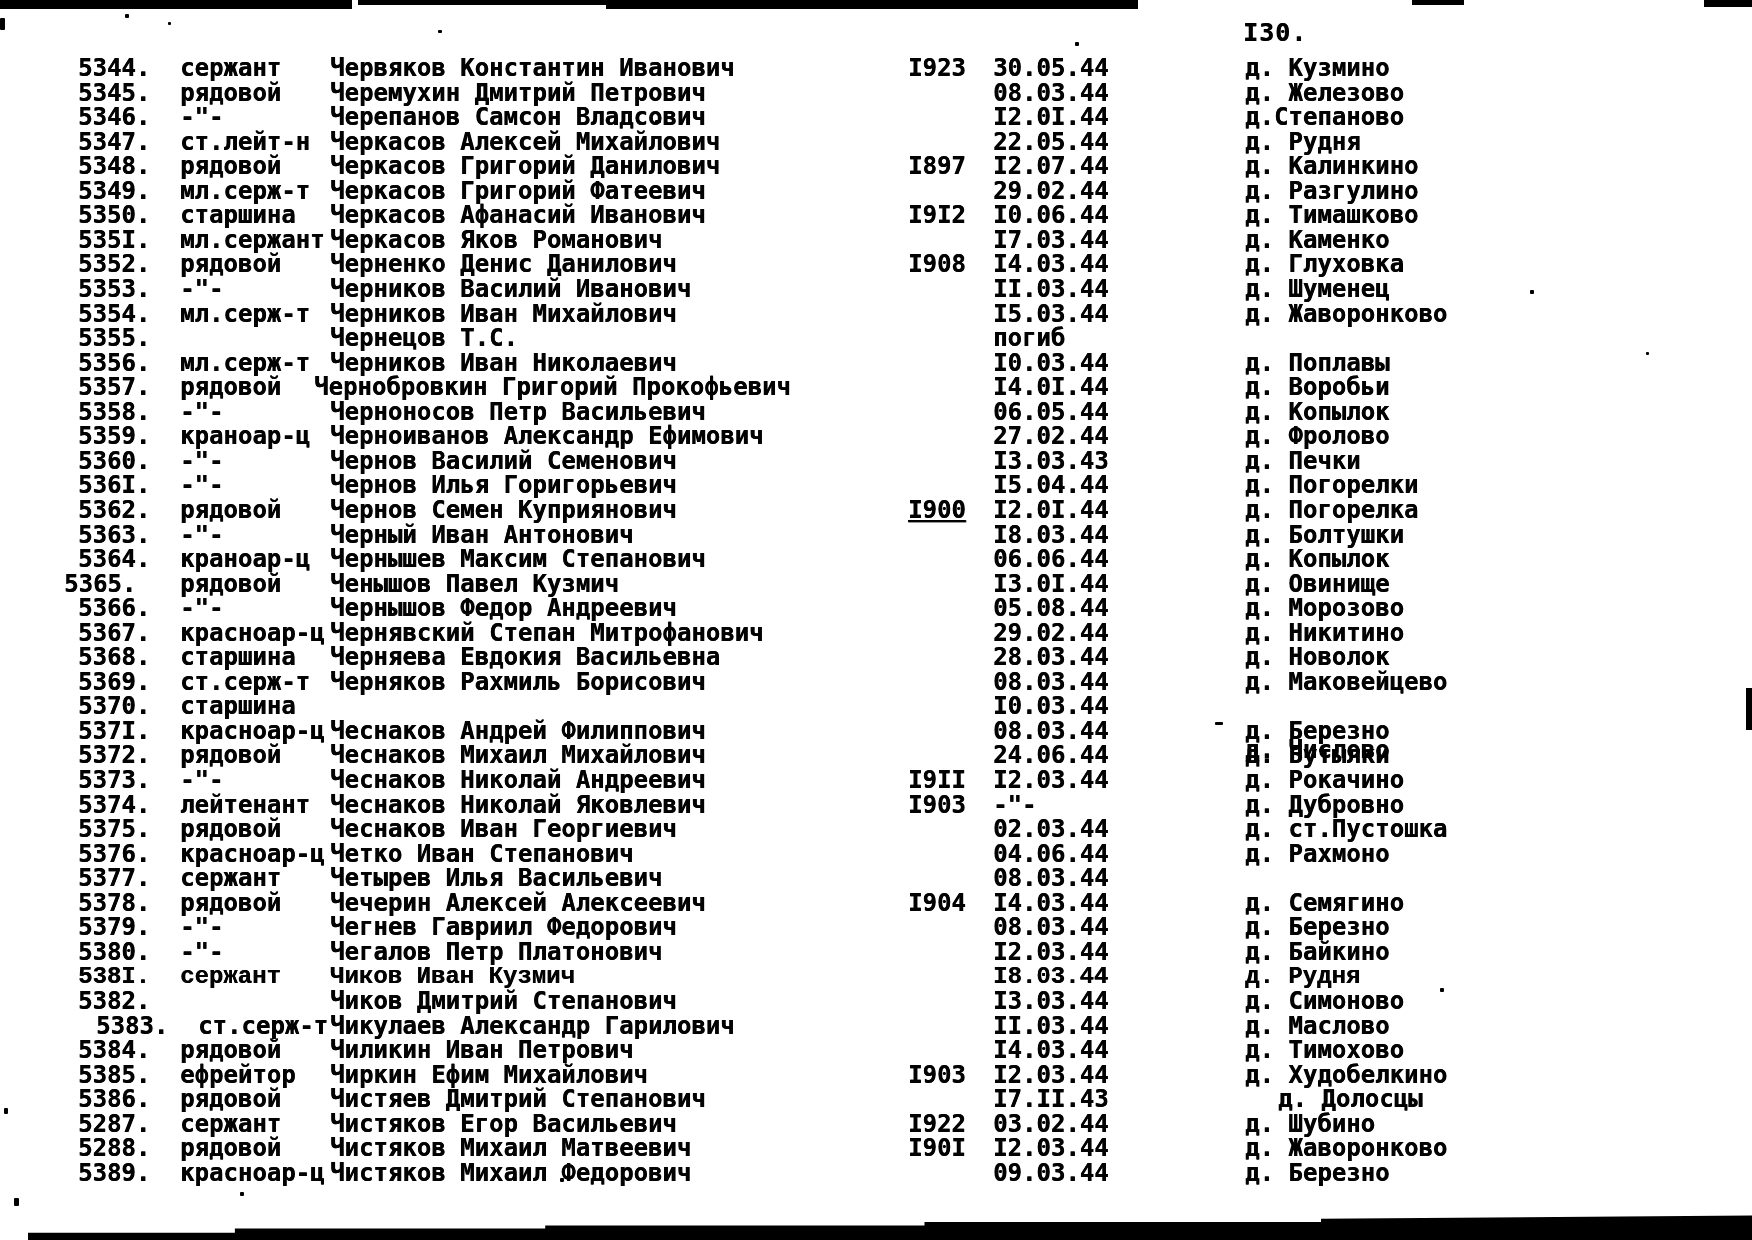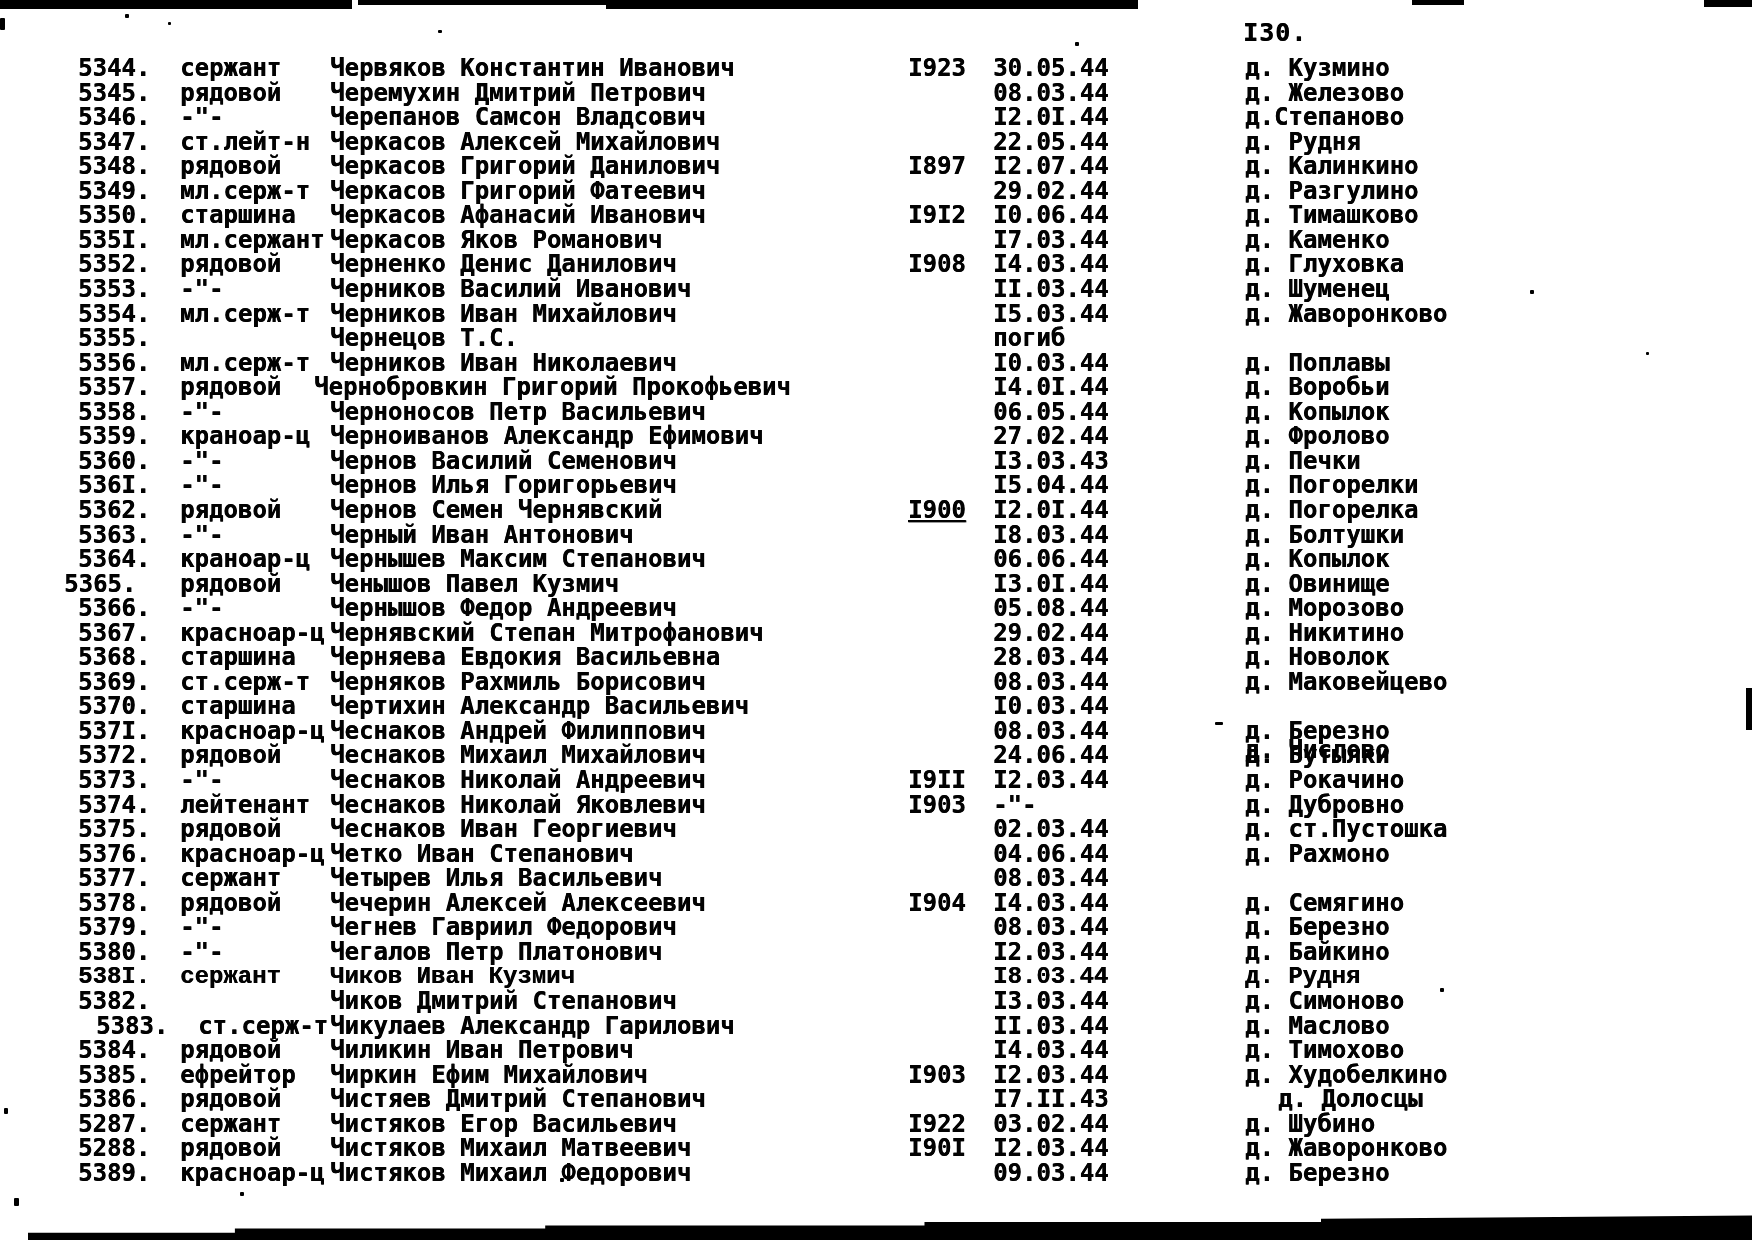--- a/index.html
+++ b/index.html
@@ -57,29 +57,29 @@
       <div class="row" style="top: 252.4px;"><span class="cell" style="left: 78px;">5352.</span><span class="cell" style="left: 180px;">рядовой</span><span class="cell" style="left: 330px;">Черненко Денис Данилович</span><span class="cell" style="left: 908px;">I908</span><span class="cell" style="left: 993px;">I4.03.44</span><span class="cell" style="left: 1245px;">д. Глуховка</span></div>
       <div class="row" style="top: 277px;"><span class="cell" style="left: 78px;">5353.</span><span class="cell" style="left: 180px;">-"-</span><span class="cell" style="left: 330px;">Черников Василий Иванович</span><span class="cell" style="left: 993px;">II.03.44</span><span class="cell" style="left: 1245px;">д. Шуменец</span></div>
       <div class="row" style="top: 301.5px;"><span class="cell" style="left: 78px;">5354.</span><span class="cell" style="left: 180px;">мл.серж-т</span><span class="cell" style="left: 330px;">Черников Иван Михайлович</span><span class="cell" style="left: 993px;">I5.03.44</span><span class="cell" style="left: 1245px;">д. Жаворонково</span></div>
       <div class="row" style="top: 326.1px;"><span class="cell" style="left: 78px;">5355.</span><span class="cell" style="left: 330px;">Чернецов Т.С.</span><span class="cell" style="left: 993px;">погиб</span></div>
       <div class="row" style="top: 350.6px;"><span class="cell" style="left: 78px;">5356.</span><span class="cell" style="left: 180px;">мл.серж-т</span><span class="cell" style="left: 330px;">Черников Иван Николаевич</span><span class="cell" style="left: 993px;">I0.03.44</span><span class="cell" style="left: 1245px;">д. Поплавы</span></div>
       <div class="row" style="top: 375.2px;"><span class="cell" style="left: 78px;">5357.</span><span class="cell" style="left: 180px;">рядовой</span><span class="cell" style="left: 314px;">Чернобровкин Григорий Прокофьевич</span><span class="cell" style="left: 993px;">I4.0I.44</span><span class="cell" style="left: 1245px;">д. Воробьи</span></div>
       <div class="row" style="top: 399.7px;"><span class="cell" style="left: 78px;">5358.</span><span class="cell" style="left: 180px;">-"-</span><span class="cell" style="left: 330px;">Черноносов Петр Васильевич</span><span class="cell" style="left: 993px;">06.05.44</span><span class="cell" style="left: 1245px;">д. Копылок</span></div>
       <div class="row" style="top: 424.3px;"><span class="cell" style="left: 78px;">5359.</span><span class="cell" style="left: 180px;">краноар-ц</span><span class="cell" style="left: 330px;">Черноиванов Александр Ефимович</span><span class="cell" style="left: 993px;">27.02.44</span><span class="cell" style="left: 1245px;">д. Фролово</span></div>
       <div class="row" style="top: 448.8px; padding-left: 8px;"><span class="cell" style="left: 78px;">5360.</span><span class="cell" style="left: 180px;">-"-</span><span class="cell" style="left: 330px;">Чернов Василий Семенович</span><span class="cell" style="left: 993px;">I3.03.43</span><span class="cell" style="left: 1245px;">д. Печки</span></div>
       <div class="row" style="top: 473.4px;"><span class="cell" style="left: 78px;">536I.</span><span class="cell" style="left: 180px;">-"-</span><span class="cell" style="left: 330px;">Чернов Илья Горигорьевич</span><span class="cell" style="left: 993px;">I5.04.44</span><span class="cell" style="left: 1245px;">д. Погорелки</span></div>
-      <div class="row" style="top: 497.9px;"><span class="cell" style="left: 78px;">5362.</span><span class="cell" style="left: 180px;">рядовой</span><span class="cell" style="left: 330px;">Чернов Семен Чернявский</span><span class="cell" style="left: 908px; text-decoration: underline;">I900</span><span class="cell" style="left: 993px;">I2.0I.44</span><span class="cell" style="left: 1245px;">д. Погорелка</span></div>
+      <div class="row" style="top: 497.9px;"><span class="cell" style="left: 78px;">5362.</span><span class="cell" style="left: 180px;">рядовой</span><span class="cell" style="left: 330px;">Чернов Семен Куприянович</span><span class="cell" style="left: 908px; text-decoration: underline;">I900</span><span class="cell" style="left: 993px;">I2.0I.44</span><span class="cell" style="left: 1245px;">д. Погорелка</span></div>
       <div class="row" style="top: 522.5px;"><span class="cell" style="left: 78px;">5363.</span><span class="cell" style="left: 180px;">-"-</span><span class="cell" style="left: 330px;">Черный Иван Антонович</span><span class="cell" style="left: 993px;">I8.03.44</span><span class="cell" style="left: 1245px;">д. Болтушки</span></div>
       <div class="row" style="top: 547px;"><span class="cell" style="left: 78px;">5364.</span><span class="cell" style="left: 180px;">краноар-ц</span><span class="cell" style="left: 330px;">Чернышев Максим Степанович</span><span class="cell" style="left: 993px;">06.06.44</span><span class="cell" style="left: 1245px;">д. Копылок</span></div>
       <div class="row" style="top: 571.6px;"><span class="cell" style="left: 64px;">5365.</span><span class="cell" style="left: 180px;">рядовой</span><span class="cell" style="left: 330px;">Ченышов Павел Кузмич</span><span class="cell" style="left: 993px;">I3.0I.44</span><span class="cell" style="left: 1245px;">д. Овинище</span></div>
       <div class="row" style="top: 596.1px;"><span class="cell" style="left: 78px;">5366.</span><span class="cell" style="left: 180px;">-"-</span><span class="cell" style="left: 330px;">Чернышов Федор Андреевич</span><span class="cell" style="left: 993px;">05.08.44</span><span class="cell" style="left: 1245px;">д. Морозово</span></div>
       <div class="row" style="top: 620.6px;"><span class="cell" style="left: 78px;">5367.</span><span class="cell" style="left: 180px;">красноар-ц</span><span class="cell" style="left: 330px;">Чернявский Степан Митрофанович</span><span class="cell" style="left: 993px;">29.02.44</span><span class="cell" style="left: 1245px;">д. Никитино</span></div>
       <div class="row" style="top: 645.2px;"><span class="cell" style="left: 78px;">5368.</span><span class="cell" style="left: 180px;">старшина</span><span class="cell" style="left: 330px;">Черняева Евдокия Васильевна</span><span class="cell" style="left: 993px;">28.03.44</span><span class="cell" style="left: 1245px;">д. Новолок</span></div>
       <div class="row" style="top: 669.8px;"><span class="cell" style="left: 78px;">5369.</span><span class="cell" style="left: 180px;">ст.серж-т</span><span class="cell" style="left: 330px;">Черняков Рахмиль Борисович</span><span class="cell" style="left: 993px;">08.03.44</span><span class="cell" style="left: 1245px;">д. Маковейцево</span></div>
-      <div class="row" style="top: 694.3px;"><span class="cell" style="left: 78px;">5370.</span><span class="cell" style="left: 180px;">старшина</span><span class="cell" style="left: 330px;">Чертихин Александр Васильевич</span><span class="cell" style="left: 993px;">I0.03.44</span><span class="cell" style="left: 1245px; margin-top: 44px;">д. Числово</span></div>
+      <div class="row" style="top: 694.3px;"><span class="cell" style="left: 78px;">5370.</span><span class="cell" style="left: 180px;">старшина</span><span class="cell" style="left: 993px;">I0.03.44</span><span class="cell" style="left: 1245px; margin-top: 44px;">д. Числово</span></div>
       <div class="row" style="top: 718.9px;"><span class="cell" style="left: 78px;">537I.</span><span class="cell" style="left: 180px;">красноар-ц</span><span class="cell" style="left: 330px;">Чеснаков Андрей Филиппович</span><span class="cell" style="left: 993px;">08.03.44</span><span class="cell" style="left: 1245px;">д. Березно</span></div>
       <div class="row" style="top: 743.4px;"><span class="cell" style="left: 78px;">5372.</span><span class="cell" style="left: 180px;">рядовой</span><span class="cell" style="left: 330px;">Чеснаков Михаил Михайлович</span><span class="cell" style="left: 993px;">24.06.44</span><span class="cell" style="left: 1245px;">д. Бутылки</span></div>
       <div class="row" style="top: 768px;"><span class="cell" style="left: 78px;">5373.</span><span class="cell" style="left: 180px;">-"-</span><span class="cell" style="left: 330px;">Чеснаков Николай Андреевич</span><span class="cell" style="left: 908px;">I9II</span><span class="cell" style="left: 993px;">I2.03.44</span><span class="cell" style="left: 1245px;">д. Рокачино</span></div>
       <div class="row" style="top: 792.5px;"><span class="cell" style="left: 78px;">5374.</span><span class="cell" style="left: 180px;">лейтенант</span><span class="cell" style="left: 330px;">Чеснаков Николай Яковлевич</span><span class="cell" style="left: 908px;">I903</span><span class="cell" style="left: 993px;">-"-</span><span class="cell" style="left: 1245px;">д. Дубровно</span></div>
       <div class="row" style="top: 817.1px;"><span class="cell" style="left: 78px;">5375.</span><span class="cell" style="left: 180px;">рядовой</span><span class="cell" style="left: 330px;">Чеснаков Иван Георгиевич</span><span class="cell" style="left: 993px;">02.03.44</span><span class="cell" style="left: 1245px;">д. ст.Пустошка</span></div>
       <div class="row" style="top: 841.6px;"><span class="cell" style="left: 78px;">5376.</span><span class="cell" style="left: 180px;">красноар-ц</span><span class="cell" style="left: 330px;">Четко Иван Степанович</span><span class="cell" style="left: 993px;">04.06.44</span><span class="cell" style="left: 1245px;">д. Рахмоно</span></div>
       <div class="row" style="top: 866.1px;"><span class="cell" style="left: 78px;">5377.</span><span class="cell" style="left: 180px;">сержант</span><span class="cell" style="left: 330px;">Четырев Илья Васильевич</span><span class="cell" style="left: 993px;">08.03.44</span></div>
       <div class="row" style="top: 890.7px;"><span class="cell" style="left: 78px;">5378.</span><span class="cell" style="left: 180px;">рядовой</span><span class="cell" style="left: 330px;">Чечерин Алексей Алексеевич</span><span class="cell" style="left: 908px;">I904</span><span class="cell" style="left: 993px;">I4.03.44</span><span class="cell" style="left: 1245px;">д. Семягино</span></div>
       <div class="row" style="top: 915.3px;"><span class="cell" style="left: 78px;">5379.</span><span class="cell" style="left: 180px;">-"-</span><span class="cell" style="left: 330px;">Чегнев Гавриил Федорович</span><span class="cell" style="left: 993px;">08.03.44</span><span class="cell" style="left: 1245px;">д. Березно</span></div>
       <div class="row" style="top: 939.8px;"><span class="cell" style="left: 78px;">5380.</span><span class="cell" style="left: 180px;">-"-</span><span class="cell" style="left: 330px;">Чегалов Петр Платонович</span><span class="cell" style="left: 993px;">I2.03.44</span><span class="cell" style="left: 1245px;">д. Байкино</span></div>

